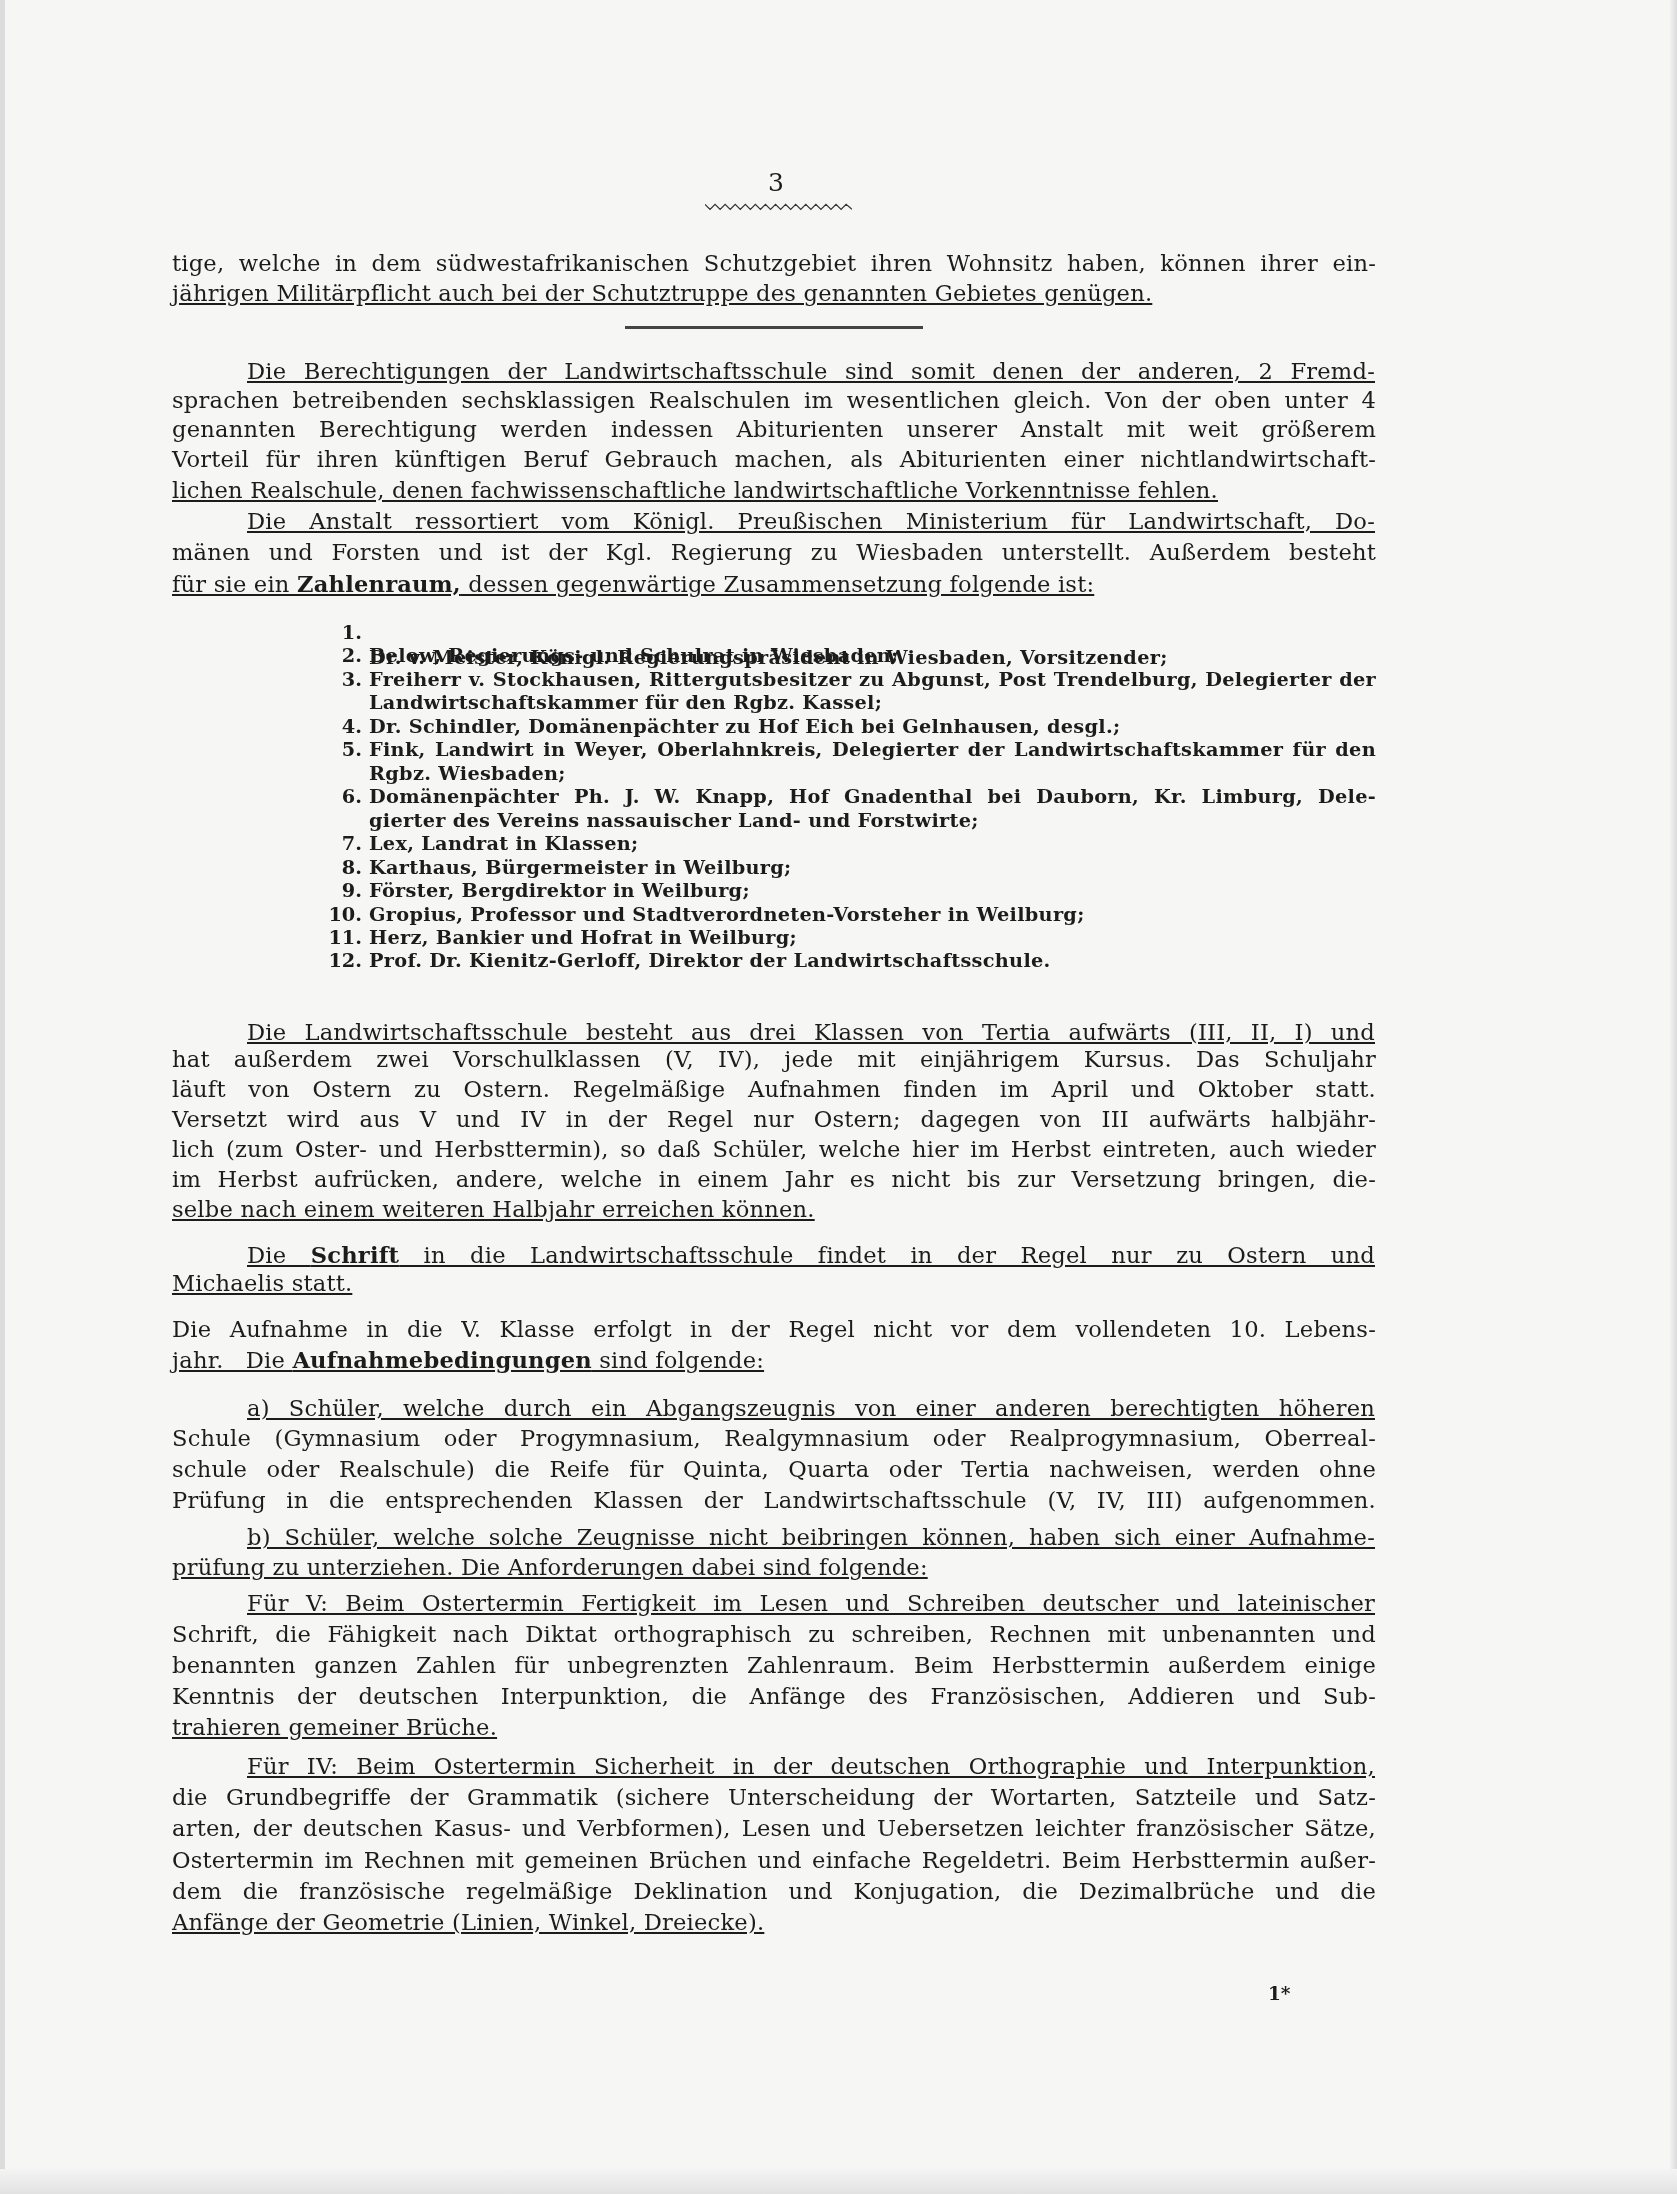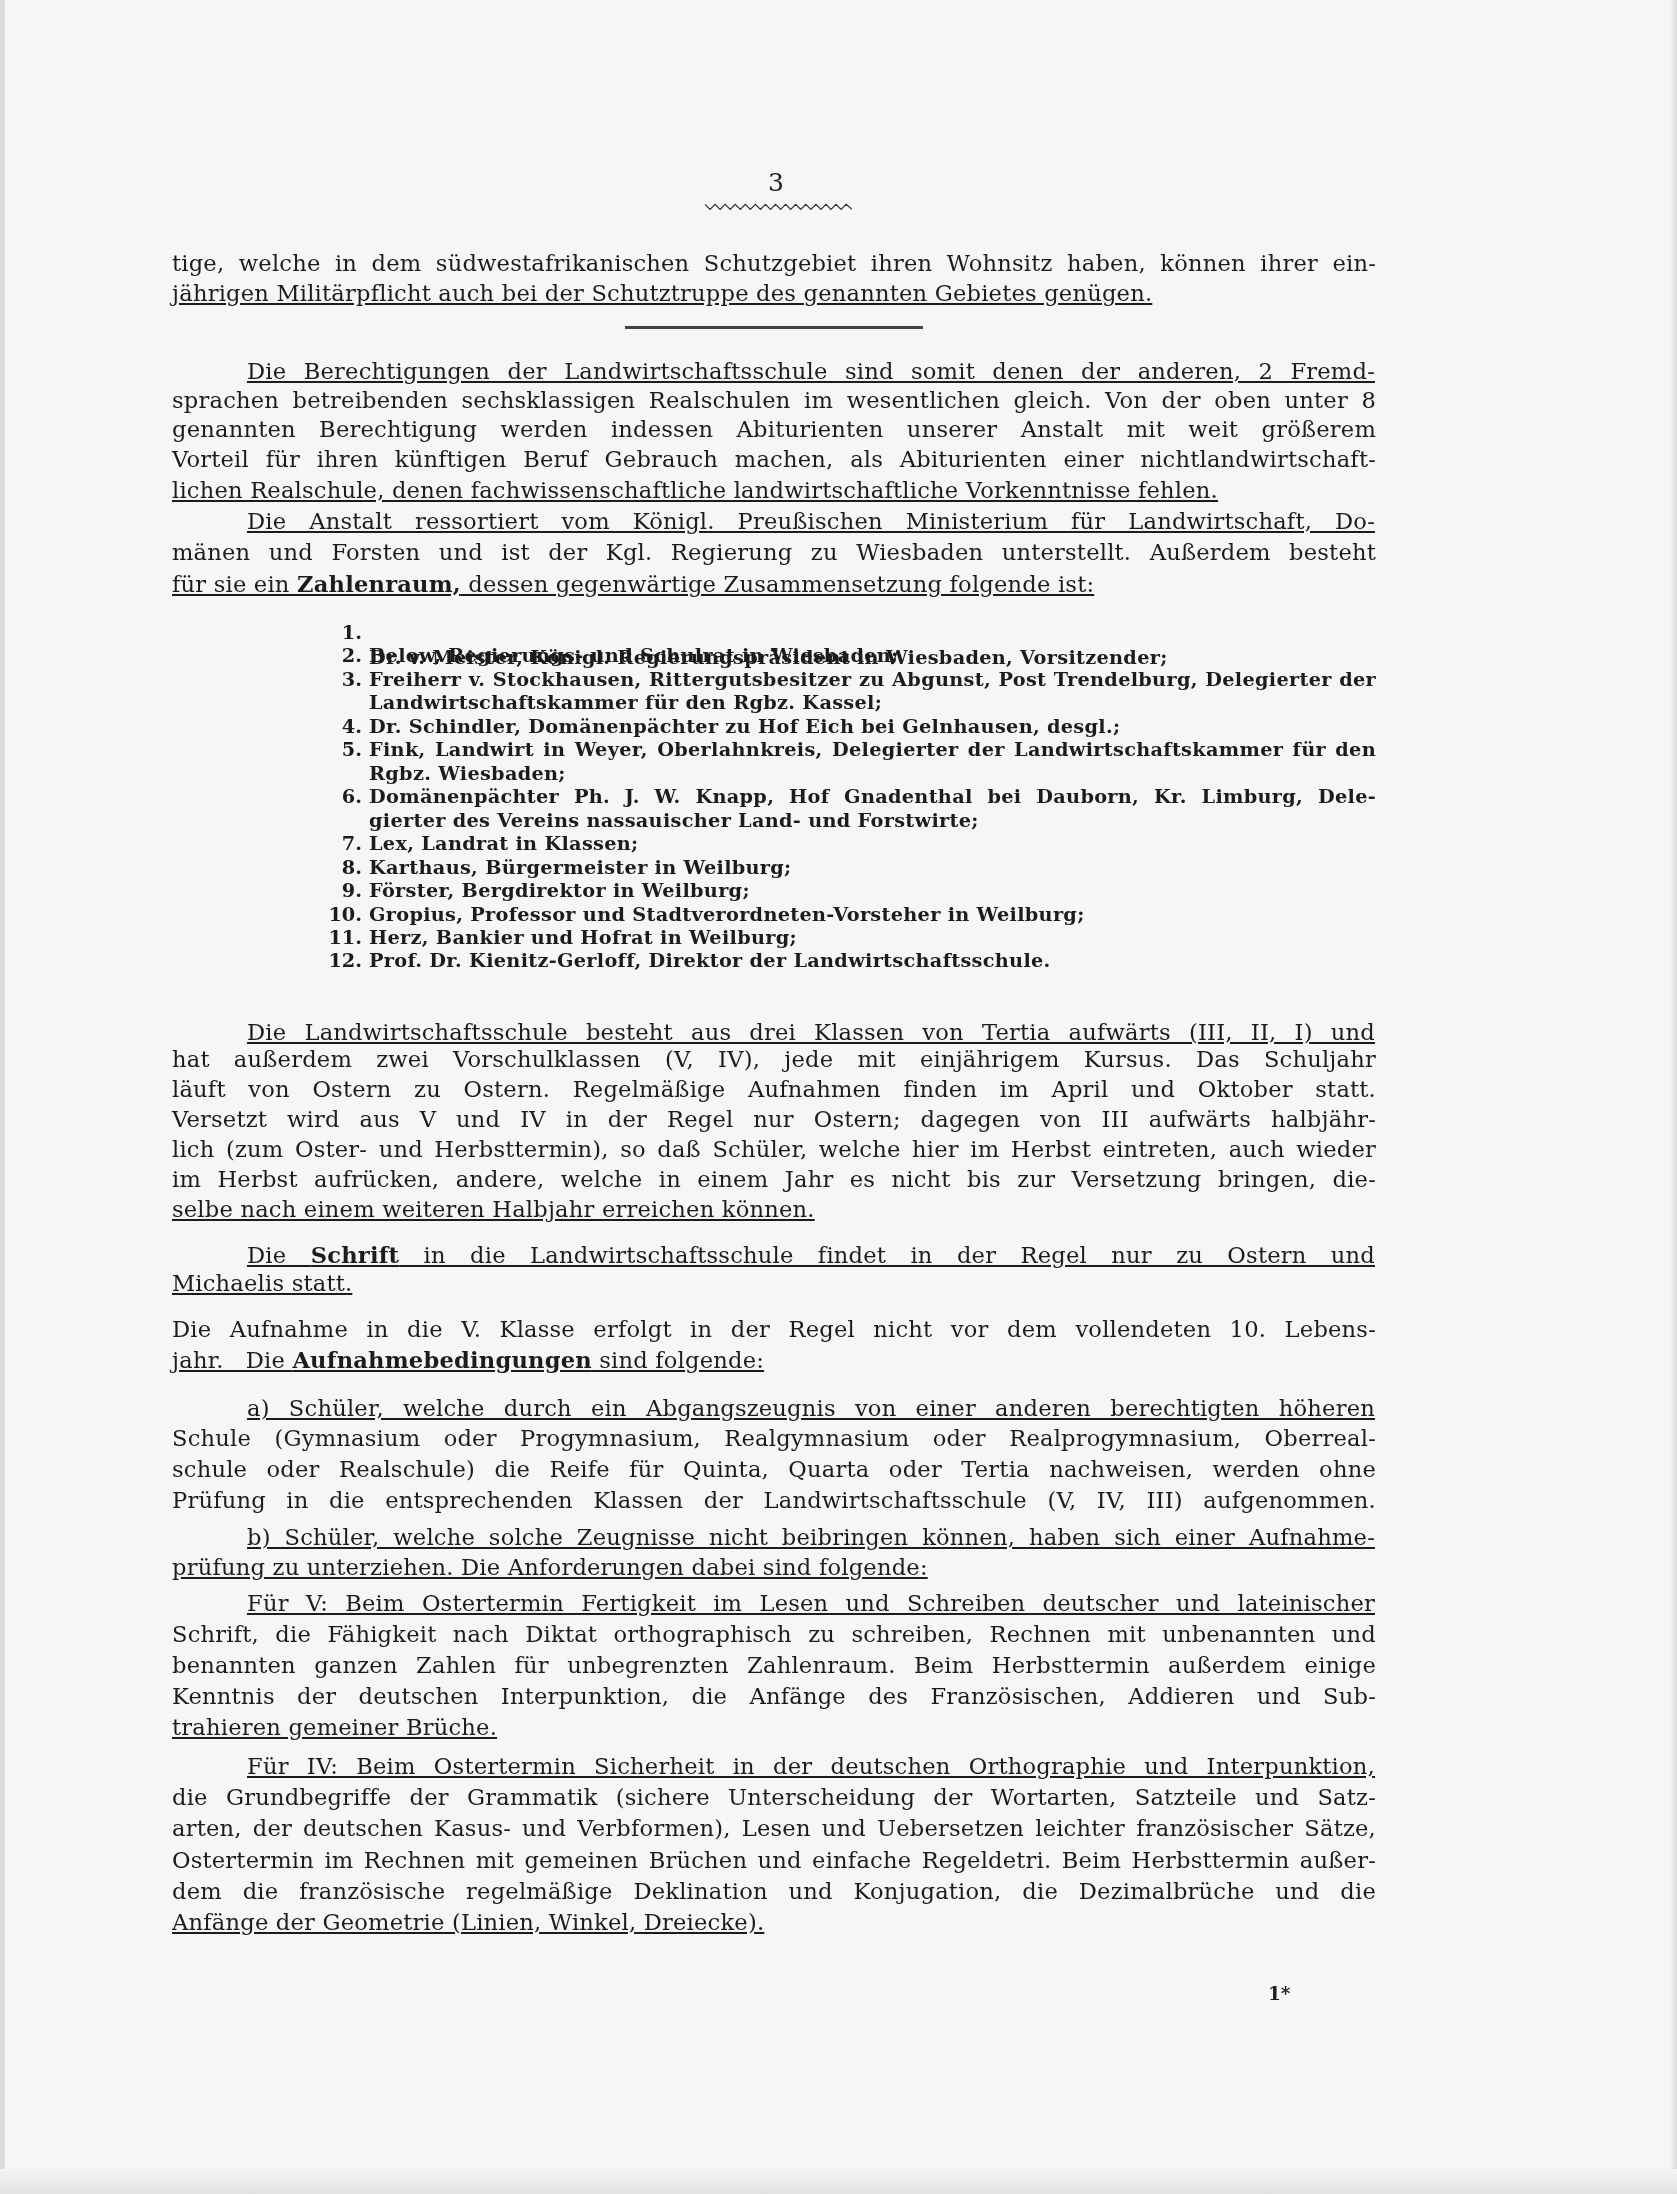--- a/index.html
+++ b/index.html
@@ -39,21 +39,21 @@
 <svg class="wavy" viewBox="0 0 175 12" preserveAspectRatio="none">
   <path d="M0 4 L6 10 L12 4 L18 10 L24 4 L30 10 L36 4 L42 10 L48 4 L54 10 L60 4 L66 10 L72 4 L78 10 L84 4 L90 10 L96 4 L102 10 L108 4 L114 10 L120 4 L126 10 L132 4 L138 10 L144 4 L150 10 L156 4 L162 10 L168 4 L175 10" fill="none" stroke="#333" stroke-width="1.5"></path>
 </svg>
 
 <div class="line" style="top:248px">tige, welche in dem südwestafrikanischen Schutzgebiet ihren Wohnsitz haben, können ihrer ein-</div>
 <div class="line last" style="top:278px">jährigen Militärpflicht auch bei der Schutztruppe des genannten Gebietes genügen.</div>
 
 <div class="separator"></div>
 
 <div class="line indent" style="top:356px">Die Berechtigungen der Landwirtschaftsschule sind somit denen der anderen, 2 Fremd-</div>
-<div class="line" style="top:385px">sprachen betreibenden sechsklassigen Realschulen im wesentlichen gleich. Von der oben unter 8</div>
+<div class="line" style="top:385px">sprachen betreibenden sechsklassigen Realschulen im wesentlichen gleich. Von der oben unter 4</div>
 <div class="line" style="top:414px">genannten Berechtigung werden indessen Abiturienten unserer Anstalt mit weit größerem</div>
 <div class="line" style="top:444px">Vorteil für ihren künftigen Beruf Gebrauch machen, als Abiturienten einer nichtlandwirtschaft-</div>
 <div class="line last" style="top:475px">lichen Realschule, denen fachwissenschaftliche landwirtschaftliche Vorkenntnisse fehlen.</div>
 
 <div class="line indent" style="top:506px">Die Anstalt ressortiert vom Königl. Preußischen Ministerium für Landwirtschaft, Do-</div>
 <div class="line" style="top:537px">mänen und Forsten und ist der Kgl. Regierung zu Wiesbaden unterstellt. Außerdem besteht</div>
 <div class="line last" style="top:569px"><span>für sie ein </span><b>Zahlenraum,</b><span> dessen gegenwärtige Zusammensetzung folgende ist:</span></div>
 
 <div>
   <div class="list-num" style="top:621px">1.</div>

